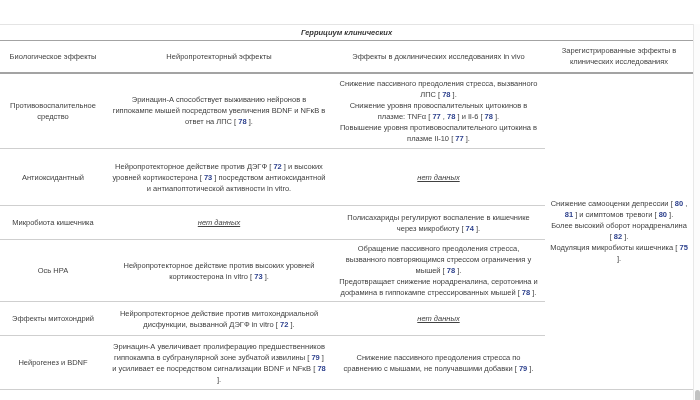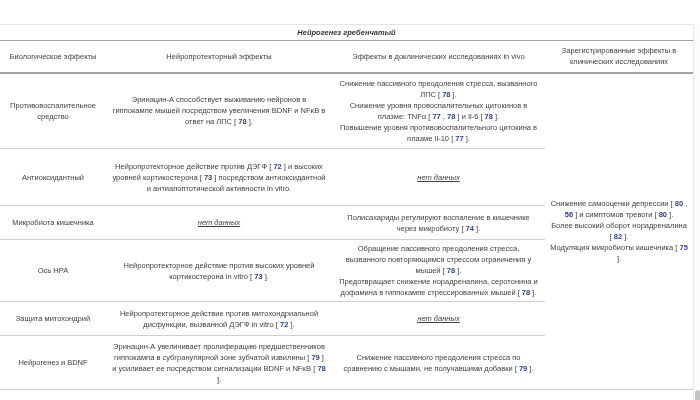--- a/index.html
+++ b/index.html
@@ -80,42 +80,42 @@
   <table class="main">
     <colgroup>
       <col class="c1">
         <col class="c2">
         <col class="c3">
         <col class="c4">
     </colgroup>
 
     <tbody>
         <tr class="caption-row">
-      <td colspan="4">Нейрогенез гребенчатый</td>
+      <td colspan="4">Геррициум клинических</td>
     </tr>
 
     <tr class="header-row">
       <td>Биологическое эффекты</td>
       <td>Нейропротекторный эффекты</td>
       <td>Эффекты в доклинических исследованиях in vivo</td>
       <td>Зарегистрированные эффекты в клинических исследованиях</td>
     </tr>
 
     <tr class="r1">
       <td class="cell">Противовоспалительное средство</td>
       <td class="cell">
         <p>Эринацин-А способствует выживанию нейронов в гиппокампе мышей посредством увеличения BDNF и NFκB в ответ на ЛПС [ <span class="cite">78</span> ].</p>
       </td>
       <td class="cell">
         <p>Снижение пассивного преодоления стресса, вызванного ЛПС [ <span class="cite">78</span> ].</p>
         <p>Снижение уровня провоспалительных цитокинов в плазме: TNFα [ <span class="cite">77</span> , <span class="cite">78</span> ] и Il-6 [ <span class="cite">78</span> ].</p>
         <p>Повышение уровня противовоспалительного цитокина в плазме Il-10 [ <span class="cite">77</span> ].</p>
       </td>
       <td class="clinical-cell" rowspan="6">
-        <p>Снижение самооценки депрессии [ <span class="cite">80</span> , <span class="cite">56</span> ] и симптомов тревоги [ <span class="cite">80</span> ].</p>
+        <p>Снижение самооценки депрессии [ <span class="cite">80</span> , <span class="cite">81</span> ] и симптомов тревоги [ <span class="cite">80</span> ].</p>
         <p>Более высокий оборот норадреналина [ <span class="cite">82</span> ].</p>
         <p>Модуляция микробиоты кишечника [ <span class="cite">75</span> ].</p>
       </td>
     </tr>
 
     <tr class="r2">
       <td class="cell">Антиоксидантный</td>
       <td class="cell">
         <p>Нейропротекторное действие против ДЭГФ [ <span class="cite">72</span> ] и высоких уровней кортикостерона [ <span class="cite">73</span> ] посредством антиоксидантной и антиапоптотической активности in vitro.</p>
       </td>
@@ -139,21 +139,21 @@
       <td class="cell">
         <p>Нейропротекторное действие против высоких уровней кортикостерона in vitro [ <span class="cite">73</span> ].</p>
       </td>
       <td class="cell">
         <p>Обращение пассивного преодоления стресса, вызванного повторяющимся стрессом ограничения у мышей [ <span class="cite">78</span> ].</p>
         <p>Предотвращает снижение норадреналина, серотонина и дофамина в гиппокампе стрессированных мышей [ <span class="cite">78</span> ].</p>
       </td>
     </tr>
 
     <tr class="r5">
-      <td class="cell">Защита митохондрий</td>
+      <td class="cell">Эффекты митохондрий</td>
       <td class="cell">
         <p>Нейропротекторное действие против митохондриальной дисфункции, вызванной ДЭГФ in vitro [ <span class="cite">72</span> ].</p>
       </td>
       <td class="cell">
         <p class="nodata">нет данных</p>
       </td>
     </tr>
 
     <tr class="r6">
       <td class="cell">Нейрогенез и BDNF</td>

